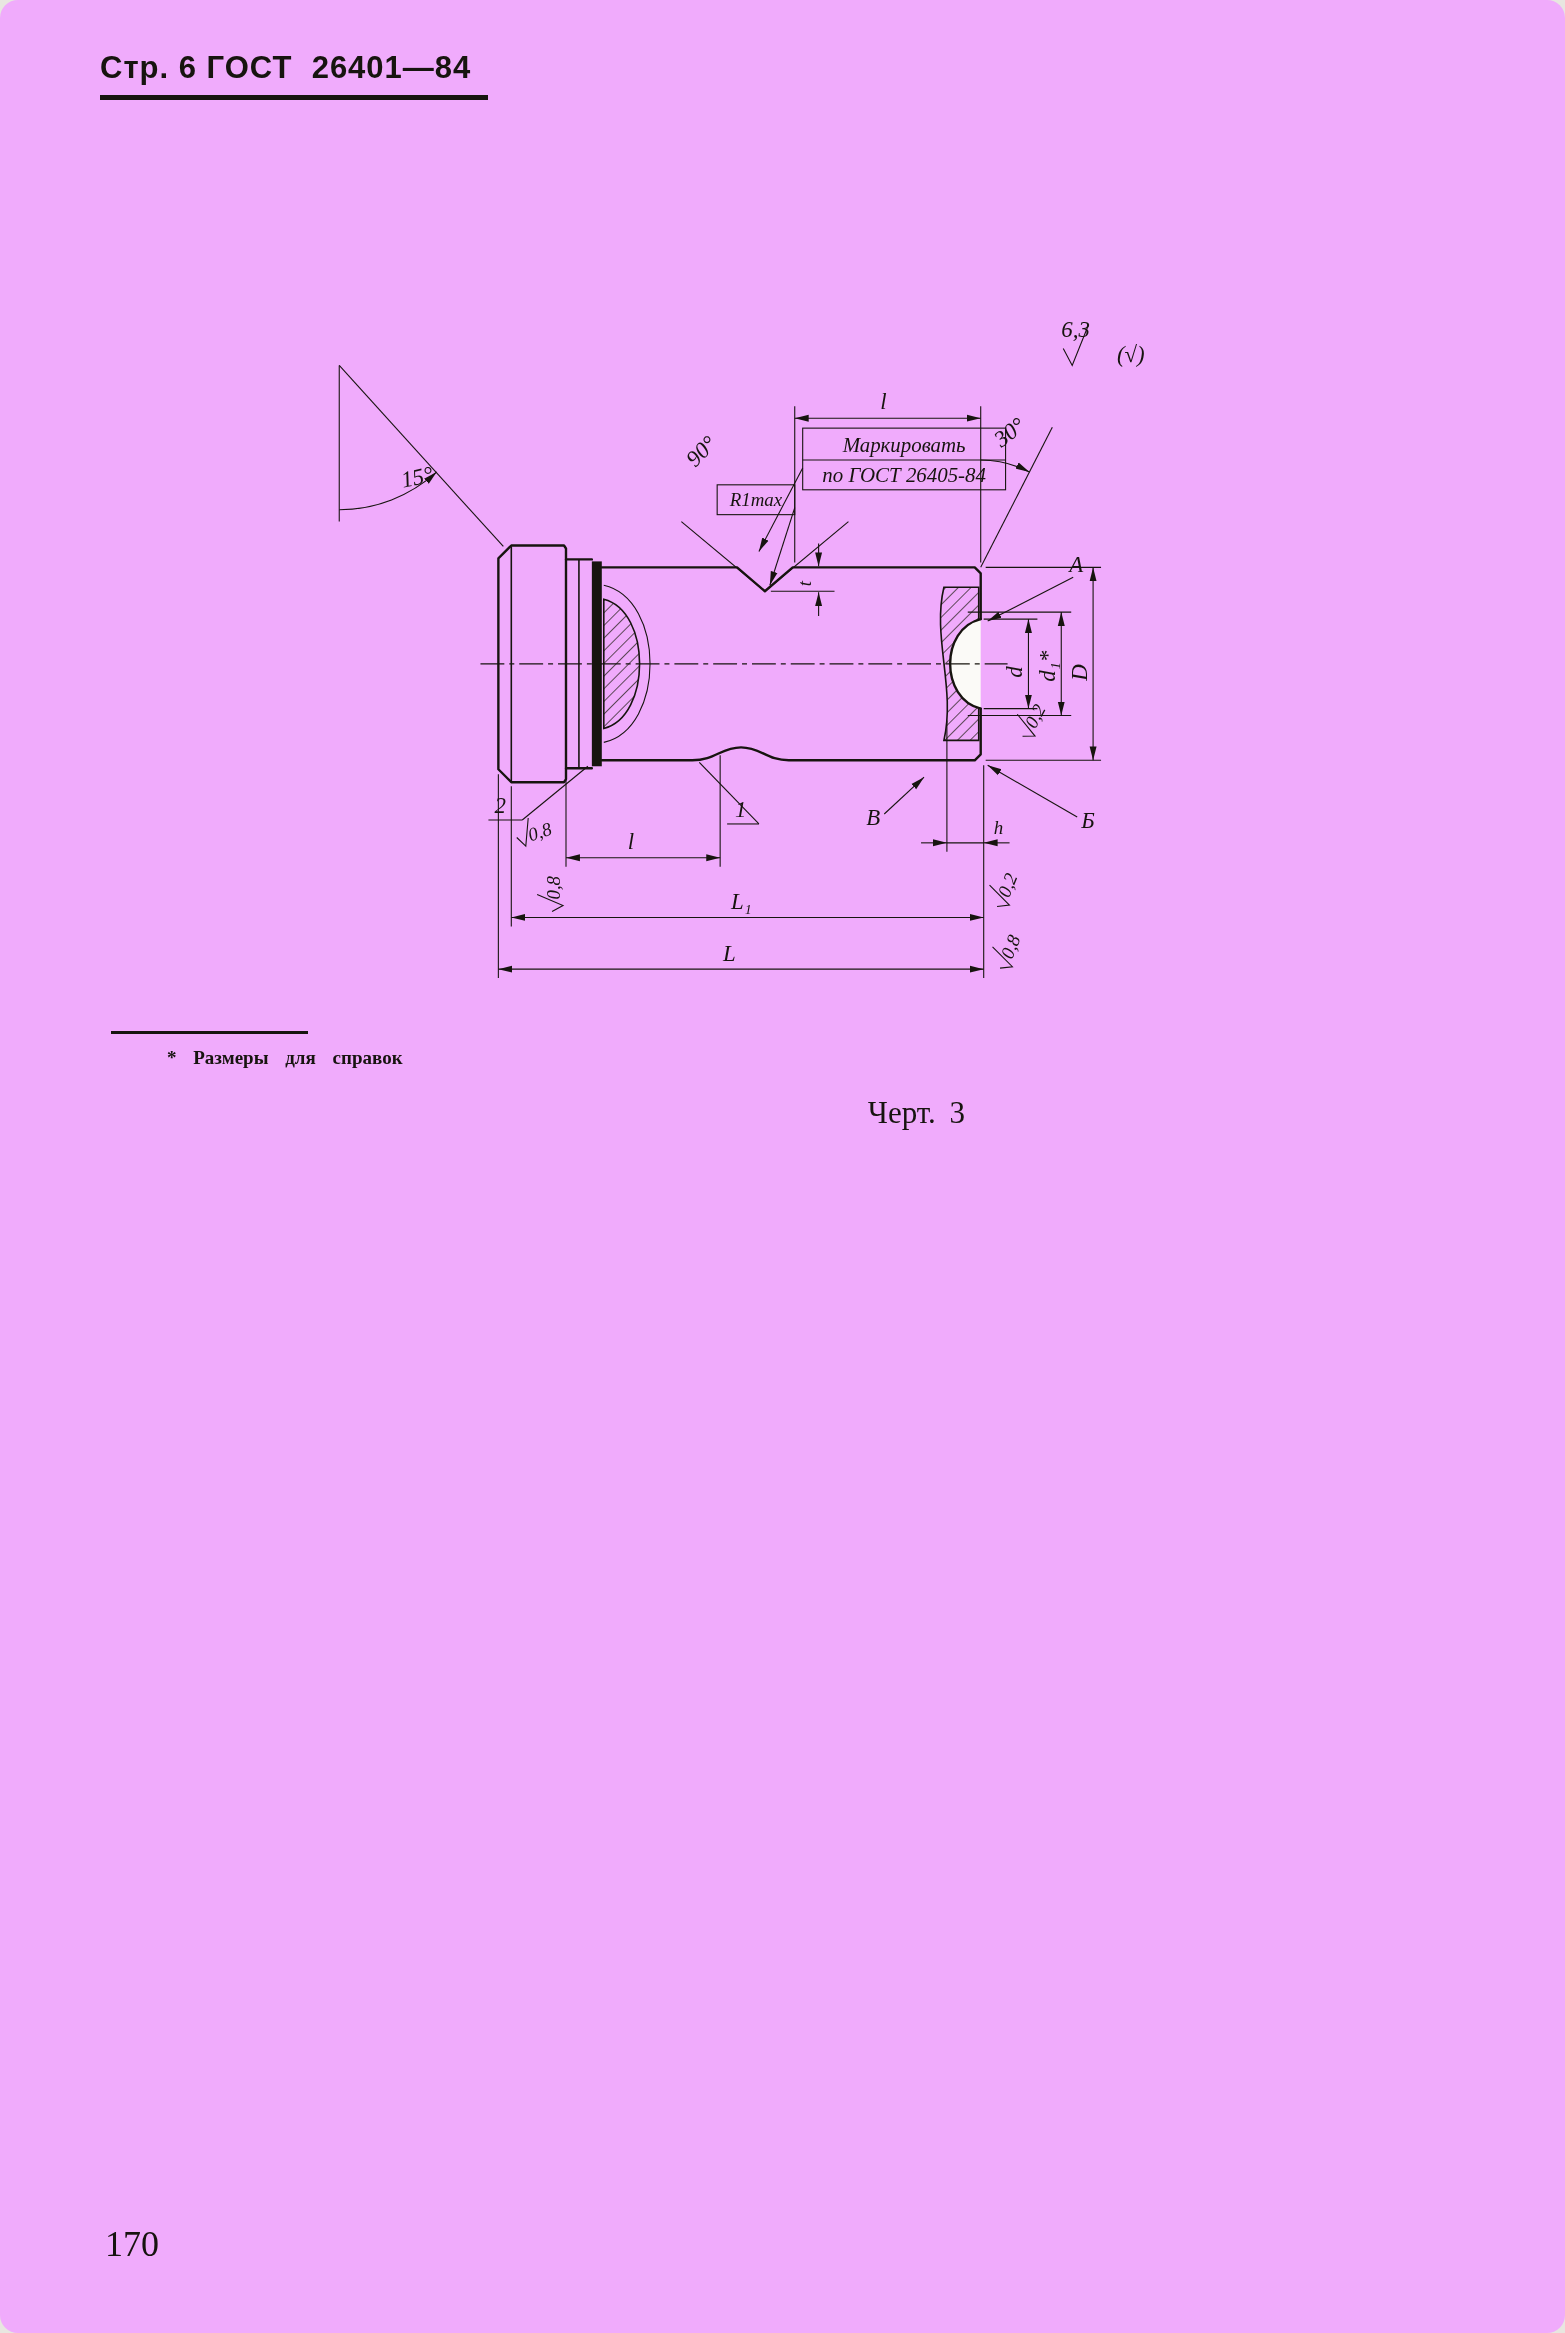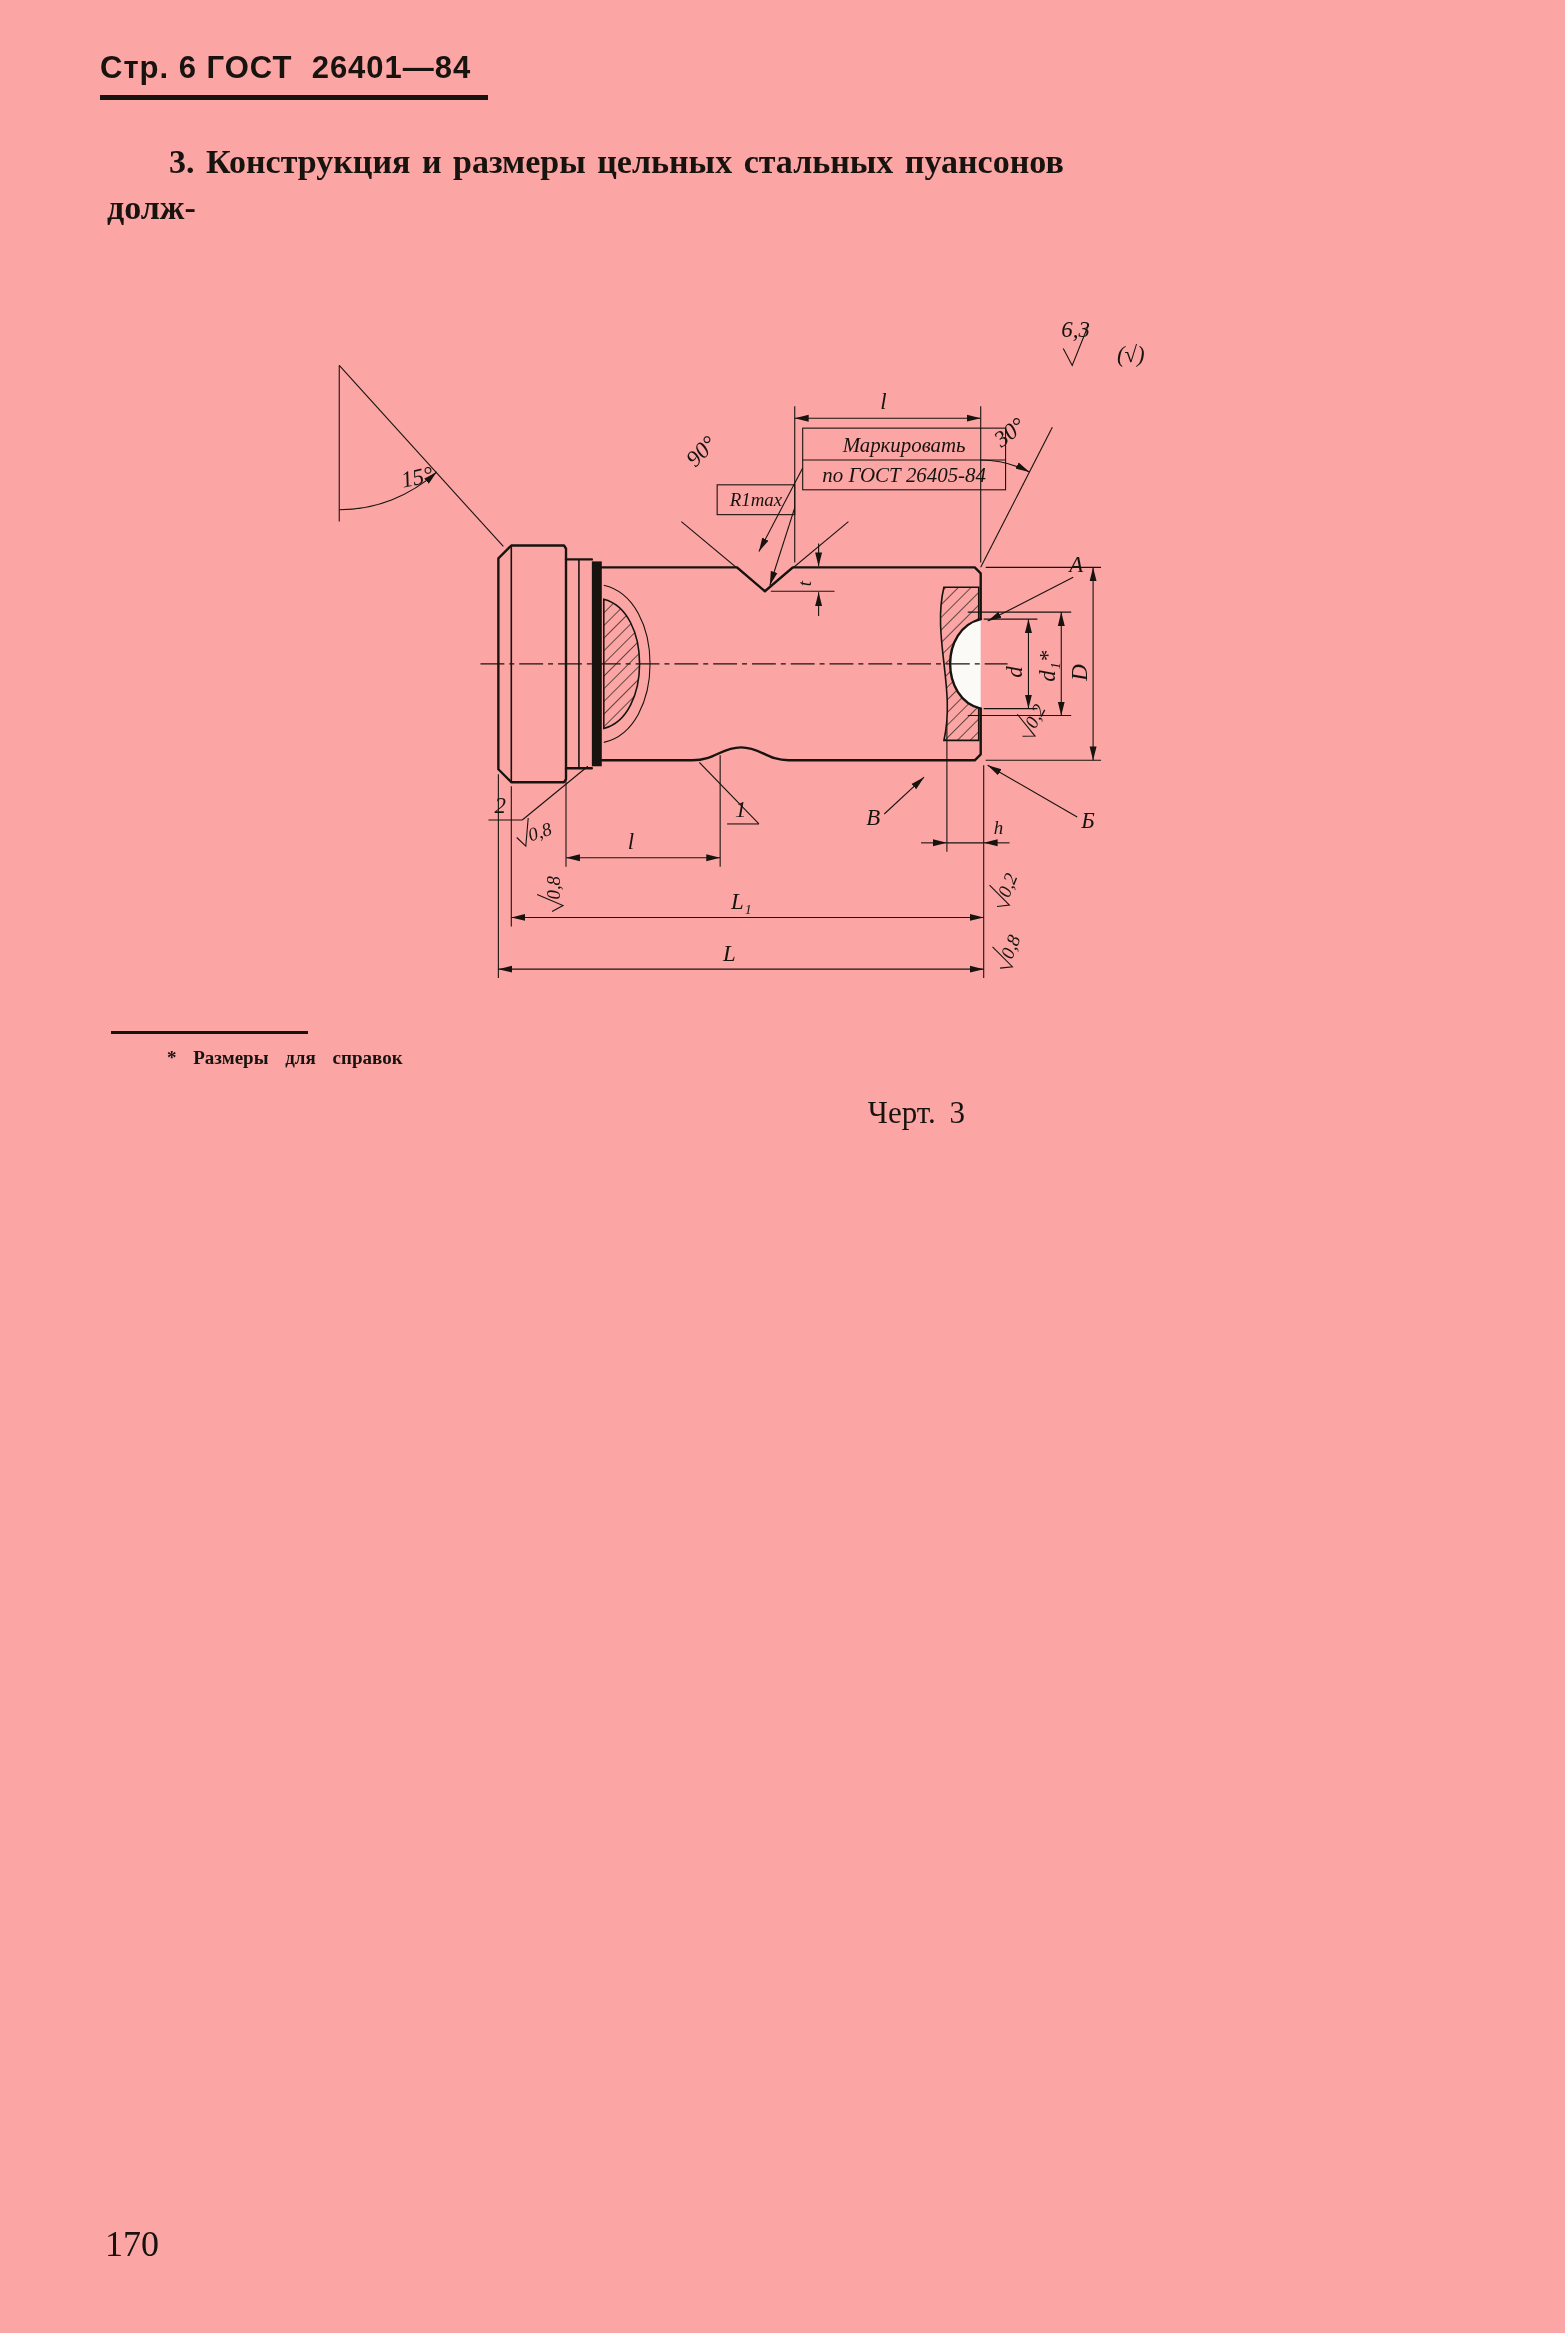--- a/index.html
+++ b/index.html
@@ -1,17 +1,17 @@
 <!DOCTYPE html>
 <html><head>
 <meta charset="utf-8">
 <style>
   html,body{margin:0;padding:0;background:#e8e6e0;}
-  .page{position:relative;width:1565px;height:2333px;background:#fca5a5;overflow:hidden;
-        font-family:"Liberation Serif","DejaVu Serif",serif;color:#17140f;}
+  .page{position:relative;width:1565px;height:2333px;background:#f0abfc;overflow:hidden;
+        font-family:"Liberation Serif","DejaVu Serif",serif;color:#17140f;border-radius:18px;}
   .hdr{position:absolute;left:100px;top:50px;font:700 31px "Liberation Sans","DejaVu Sans",sans-serif;
        letter-spacing:1px;white-space:pre;}
   .hdr-rule{position:absolute;left:100px;top:95px;width:388px;height:5px;background:#17140f;}
   .para{position:absolute;left:107px;top:139px;width:1003px;font-weight:700;font-size:34px;line-height:1.34;word-spacing:3px;}
   .para .l1{text-indent:62px;}
   .fn-rule{position:absolute;left:111px;top:1031px;width:197px;height:3px;background:#17140f;}
   .fn{position:absolute;left:167px;top:1047px;font-weight:700;font-size:19px;word-spacing:12px;}
   .cap{position:absolute;left:507px;top:1095px;width:458px;text-align:right;font-size:31px;word-spacing:6px;}
   .pgnum{position:absolute;left:105px;top:2223px;font-size:36px;}
   svg.draw{position:absolute;left:299px;top:271px;}
@@ -27,21 +27,20 @@
 </style>
 </head>
 <body>
 
 <div class="page">
 
   <div class="hdr">Стр. 6 ГОСТ  26401—84</div>
   <div class="hdr-rule"></div>
 
   <div class="para">
-    <div class="l1">3. Конструкция и размеры цельных стальных пуансонов долж-</div>
   </div>
 
   <svg class="draw" width="896" height="726" viewBox="0 0 900 730">
     <defs>
       <marker id="arr" viewBox="0 0 16 10" refX="14" refY="5" markerWidth="16" markerHeight="10" markerUnits="userSpaceOnUse" orient="auto-start-reverse">
         <path class="mk" d="M0,1.5 L14,5 L0,8.5 Z"></path>
       </marker>
       <pattern id="hatch" patternUnits="userSpaceOnUse" width="9" height="9" patternTransform="rotate(45)">
         <line x1="0" y1="0" x2="0" y2="9" stroke="#2a261f" stroke-width="1.5"></line>
       </pattern>

